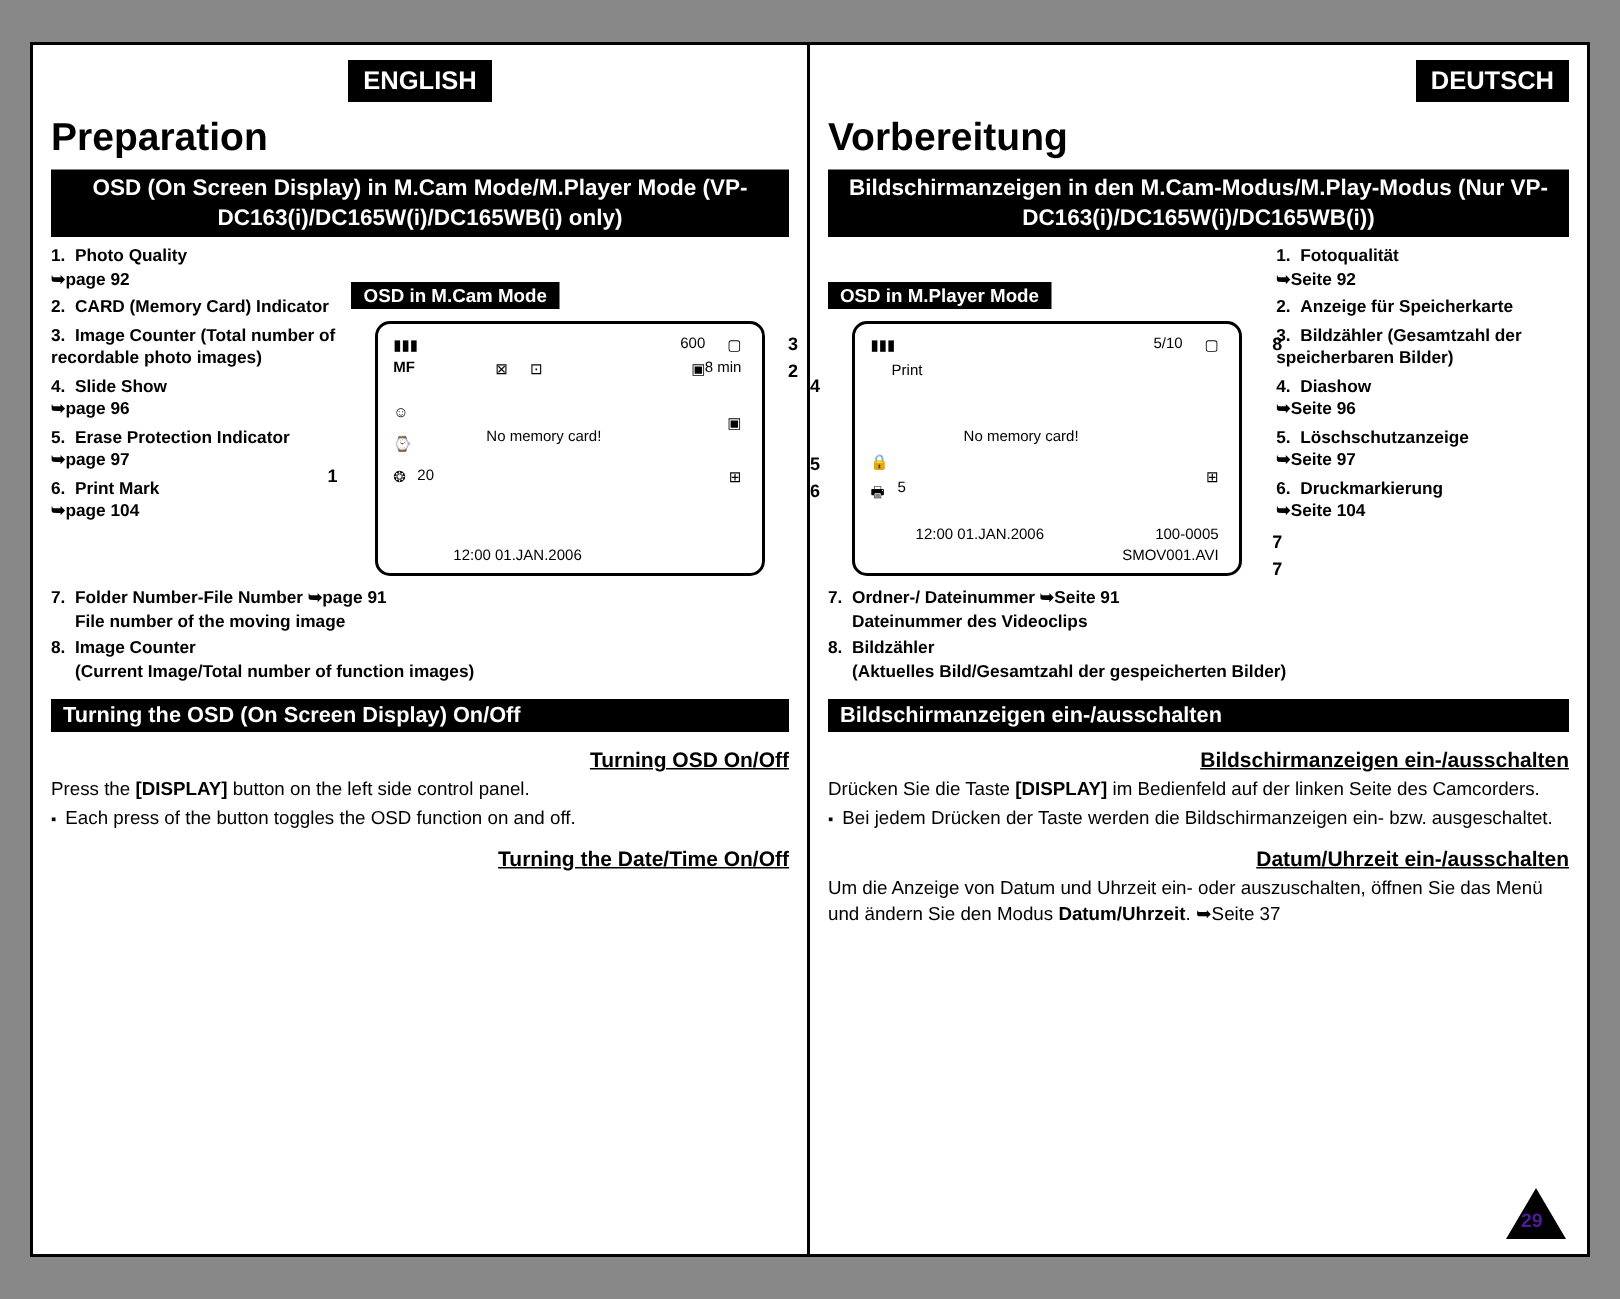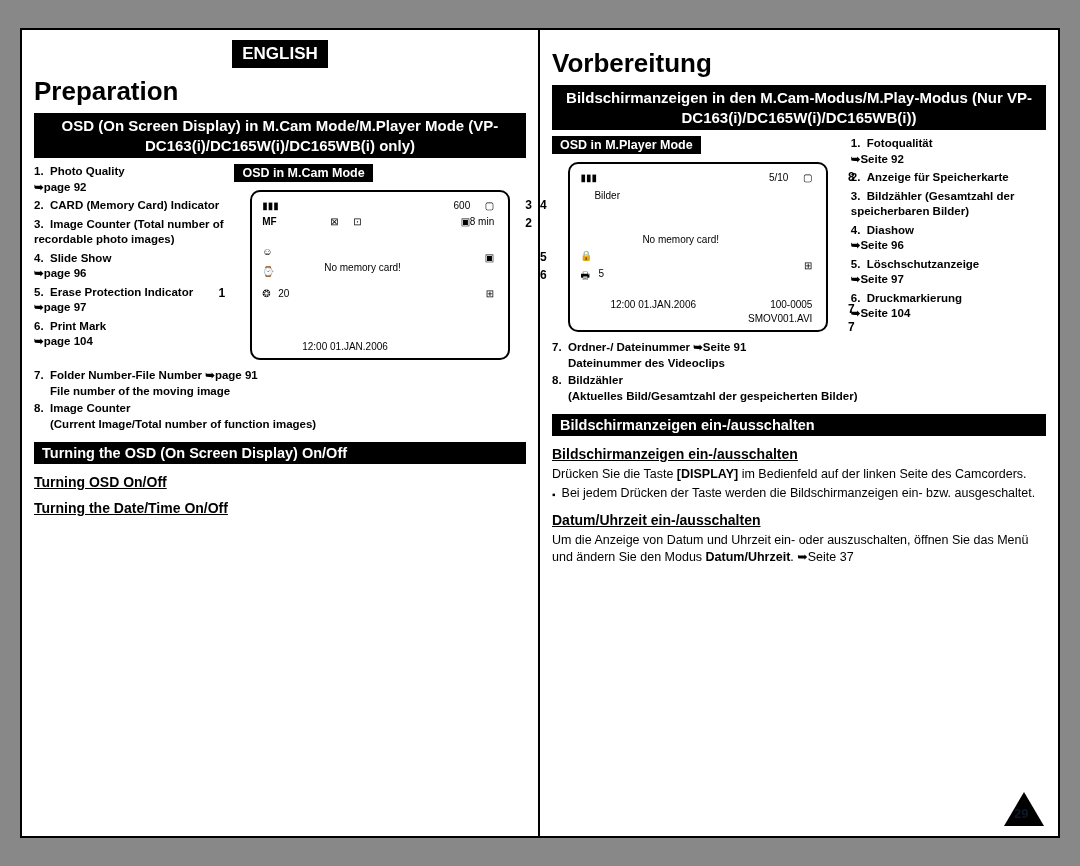--- a/index.html
+++ b/index.html
@@ -58,20 +58,21 @@
     width: 40%;
     font-size: 11.5px;
     font-weight: bold;
     line-height: 1.35;
   }
   .osd-list .item { margin-bottom: 3px; }
   .osd-list .ref { font-weight: bold; }
   .osd-fig {
     width: 60%;
     font-size: 11px;
+    margin-top: 24px;
   }
   .osd-label {
     background:#000;color:#fff;font-weight:bold;
     font-size:12.5px;padding:2px 8px;display:inline-block;
     margin-bottom:4px;
   }
   .screen {
     border:2px solid #000;border-radius:10px;
     width: 260px; height: 170px;
     position:relative;
@@ -82,35 +83,35 @@
   .callout { position:absolute; font-size:12px; font-weight:bold; }
   .after-list {
     font-size: 11.5px; font-weight: bold; line-height:1.35;
     margin-top: 4px;
   }
   .after-list .item { margin-bottom:2px; }
   .sub-band {
     background:#000;color:#fff;font-weight:bold;
     font-size:14.5px;padding:3px 8px;margin-top:10px;
   }
-  .subhead { font-weight:bold; font-size:14px; text-decoration:underline; margin-top:10px; margin-bottom:4px; }
+  .subhead { font-weight:bold; font-size:14px; text-decoration:underline; margin-top:10px; margin-bottom:4px;text-align:right; }
   .body { font-size:12.5px; line-height:1.35; }
   .body .keycap { font-weight:bold; }
   .bullet { display:flex; gap:6px; margin-top:2px; }
   .bullet::before { content:"▪"; font-size:10px; margin-top:3px; }
   .pagecorner {
     position:absolute; right:14px; bottom:10px;
     width:0;height:0;
     border-left:20px solid transparent;
     border-right:20px solid transparent;
     border-bottom:34px solid #000;
   }
   .pagecorner span {
     position:absolute; left:-10px; top:14px;
-    color:#0f172a; font-size:13px; font-weight:bold;
+    color:#4c1d95; font-size:13px; font-weight:bold;
   }
   .arrow { font-family: inherit; }
   .figwrap { position:relative; }
 </style>
 </head>
 <body>
 
 <div class="page">
 
   <div class="col left">
@@ -157,42 +158,51 @@
       </div>
     </div>
 
     <div class="after-list">
       <div class="item">7.&nbsp;&nbsp;<span>Folder Number-File Number ➥page 91</span><br>&nbsp;&nbsp;&nbsp;&nbsp;&nbsp;<span>File number of the moving image</span></div>
       <div class="item">8.&nbsp;&nbsp;<span>Image Counter</span><br>&nbsp;&nbsp;&nbsp;&nbsp;&nbsp;<span>(Current Image/Total number of function images)</span></div>
     </div>
 
     <div class="sub-band">Turning the OSD (On Screen Display) On/Off</div>
     <div class="subhead">Turning OSD On/Off</div>
+    <div class="body">
+      <span>Press the </span><span class="keycap">[DISPLAY]</span><span> button on the left side control panel.</span>
+      <div class="bullet">
+          <span>Each press of the button toggles the OSD function on and off.</span>
+        </div>
+    </div>
     <div class="subhead">Turning the Date/Time On/Off</div>
   </div>
 
   <div class="col right">
+    <div class="lang-row">
+        <div class="lang-tab">DEUTSCH</div>
+      </div>
     <div class="title">Vorbereitung</div>
     <div class="black-band">Bildschirmanzeigen in den M.Cam-Modus/M.Play-Modus (Nur VP-DC163(i)/DC165W(i)/DC165WB(i))</div>
 
     <div class="osd-row">
       <div class="osd-fig">
         <div class="osd-label">OSD in M.Player Mode</div>
         <div class="figwrap">
           <span class="callout" style="left:-12px;top:36px">4</span>
           <span class="callout" style="left:-12px;top:88px">5</span>
           <span class="callout" style="left:-12px;top:106px">6</span>
           <span class="callout" style="right:-10px;top:8px">8</span>
           <span class="callout" style="right:-10px;top:140px">7</span>
           <span class="callout" style="right:-10px;top:158px">7</span>
           <div class="screen">
             <span style="left:10px;top:8px">▮▮▮</span>
             <span style="right:38px;top:8px">5/10</span>
             <span style="right:14px;top:8px">▢</span>
-            <span style="left:24px;top:26px">Bilder</span>
+            <span style="left:24px;top:26px">Print</span>
             <span style="left:72px;top:70px">No memory card!</span>
             <span style="left:10px;top:86px">🔒</span>
             <span style="left:10px;top:104px">🖶</span>
             <span style="left:28px;top:104px">5</span>
             <span style="right:14px;top:96px">⊞</span>
             <span style="left:40px;bottom:20px">12:00 01.JAN.2006</span>
             <span style="right:14px;bottom:20px">100-0005</span>
             <span style="right:14px;bottom:6px">SMOV001.AVI</span>
           </div>
         </div>

